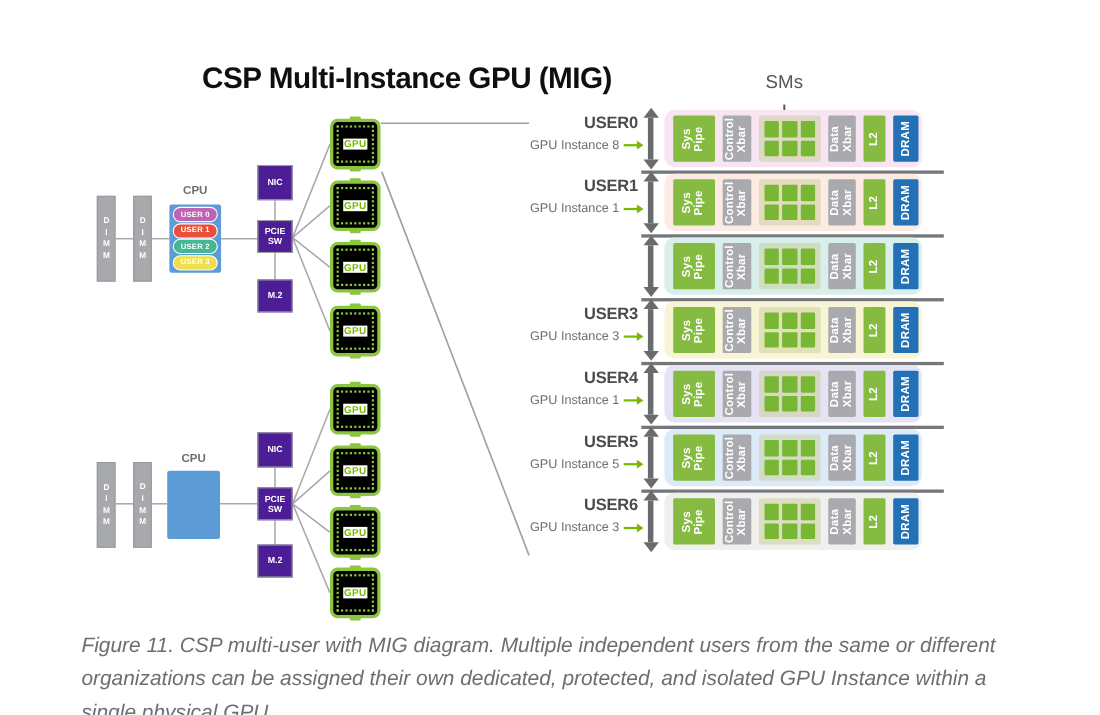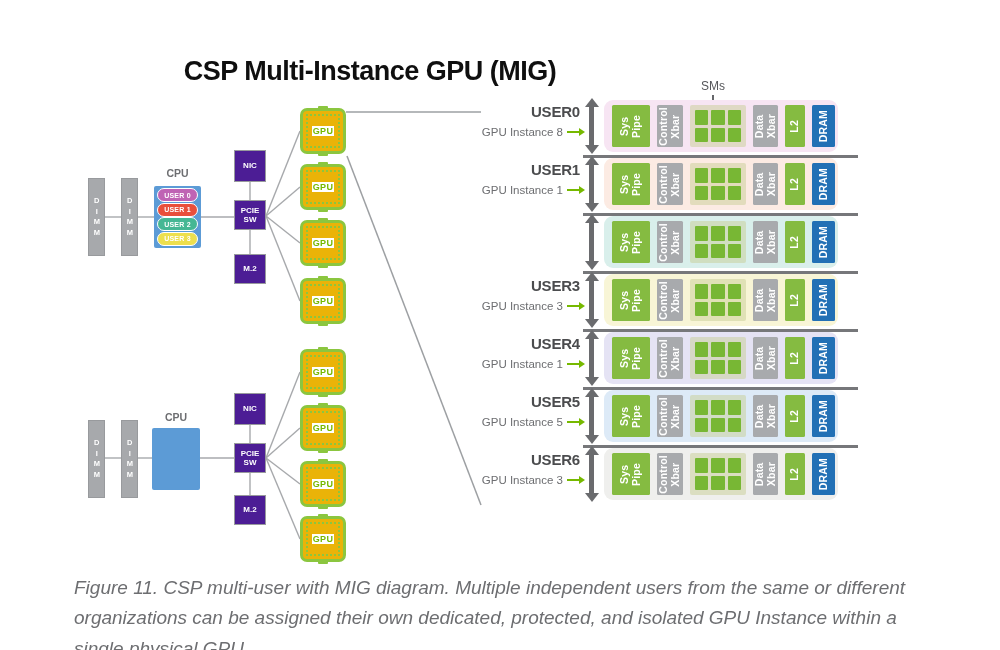--- a/index.html
+++ b/index.html
@@ -17,21 +17,21 @@
   .cpu-label{position:absolute;font-size:10.5px;font-weight:bold;color:#6d6e71;text-align:center;}
   .cpu-box{position:absolute;background:#5c9bd6;border-radius:2px;box-sizing:border-box;}
   .cpu-users{display:flex;flex-direction:column;justify-content:space-evenly;height:100%;padding:2px 3px;box-sizing:border-box;}
   .user-oval{height:12px;border-radius:7px;border:1px solid #ffffff;color:#fff;font-size:7px;
         font-weight:bold;display:flex;align-items:center;justify-content:center;letter-spacing:0.2px;}
   .sbox{position:absolute;width:32px;background:#4c1d95;border:1px solid #989a9d;box-sizing:border-box;
         color:#fff;font-size:8px;font-weight:bold;display:flex;align-items:center;justify-content:center;
         text-align:center;line-height:1.15;white-space:pre-line;}
 
   
-  .chip{position:absolute;width:46px;height:46px;background:#eab308;border:3px solid #8bc63f;
+  .chip{position:absolute;width:46px;height:46px;background:#000000;border:3px solid #8bc63f;
         border-radius:7px;box-sizing:border-box;}
   .chip::before,.chip::after{content:"";position:absolute;left:50%;margin-left:-5px;width:10px;height:4px;
         background:#8bc63f;border-radius:1px;}
   .chip::before{top:-5px;} .chip::after{bottom:-5px;}
   .chip-inner{position:absolute;inset:3px;border:2px dotted #8bc63f;}
   .chip-label{position:absolute;inset:0;display:flex;align-items:center;justify-content:center;}
   .chip-label span{background:#fff;color:#76b900;font-weight:bold;font-size:9px;padding:0 1px;letter-spacing:0.3px;}
 
   
   .stack{position:absolute;left:480px;top:100px;width:378px;}
@@ -59,21 +59,21 @@
         line-height:1.1;white-space:pre-line;text-align:center;letter-spacing:0.2px;}
   .w-sys{width:38px;background:#85bb41;}
   .w-ctrl{width:26px;background:#a8aaad;}
   .w-data{width:25px;background:#a8aaad;}
   .w-l2{width:20px;background:#85bb41;}
   .w-dram{width:23px;background:#2270b5;}
   .sm-box{width:56px;height:42px;background:rgba(200,206,150,0.5);border-radius:2px;display:grid;
         grid-template-columns:repeat(3,1fr);grid-template-rows:1fr 1fr;gap:3px;padding:5px;box-sizing:border-box;}
   .sq{background:#78b734;border-radius:1px;}
 
-  .sms-label{position:absolute;left:668px;top:79px;width:90px;text-align:center;font-size:12px;color:#55565a;}
+  .sms-label{position:absolute;left:668px;top:65px;width:90px;text-align:center;font-size:17px;color:#55565a;}
 
   .caption{position:absolute;left:74px;top:573px;width:868px;font-style:italic;font-size:19px;
         color:#6d6e71;line-height:1.6;}
 </style>
 </head>
 <body>
 
 <div class="screen">
 
   <div class="title">CSP Multi-Instance GPU (MIG)</div>

